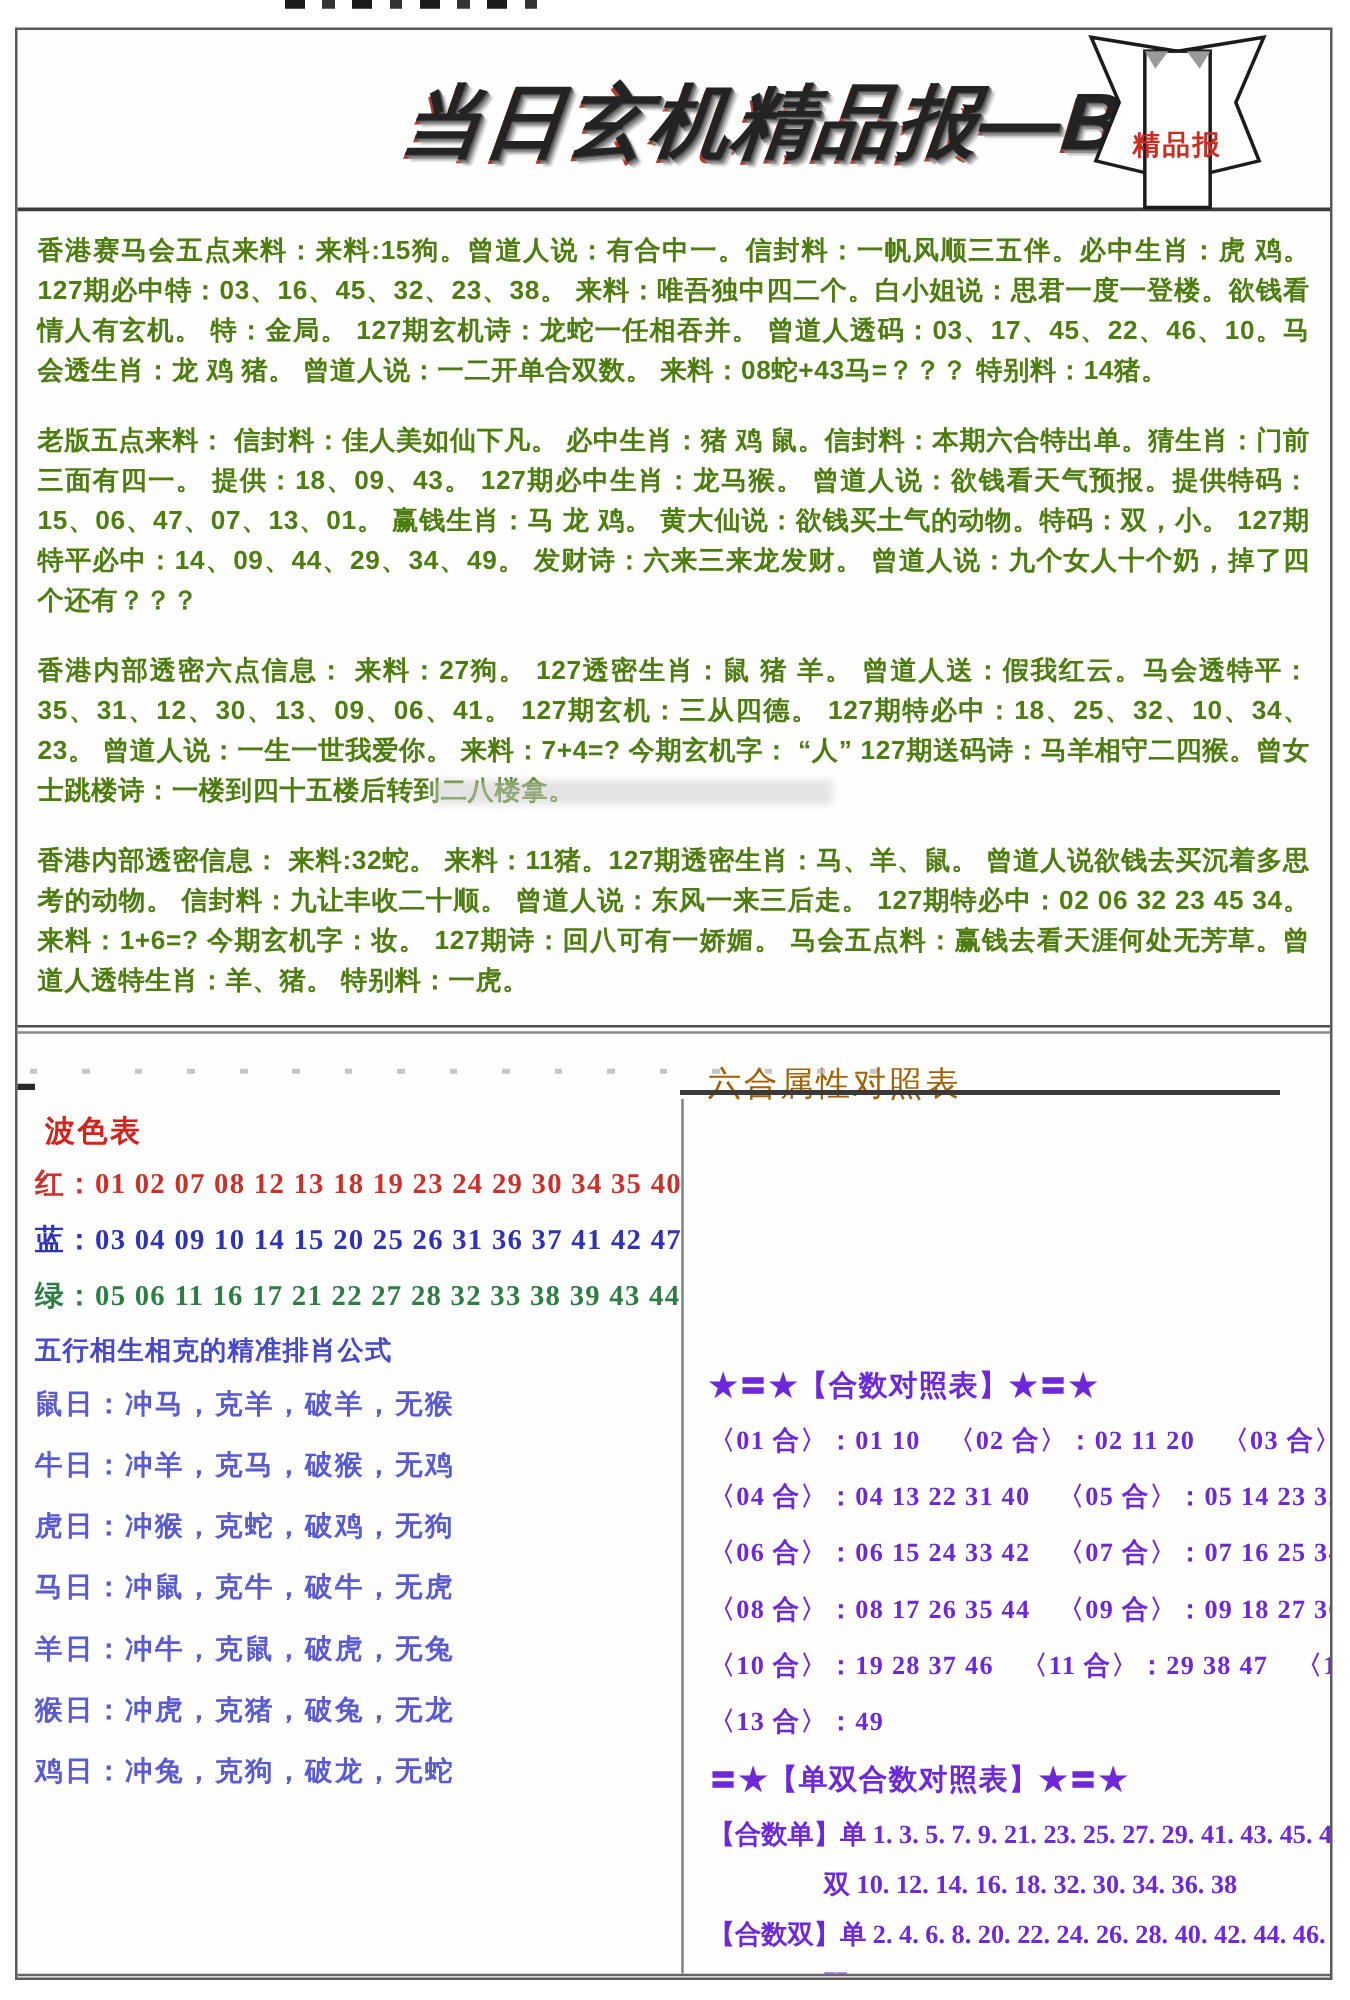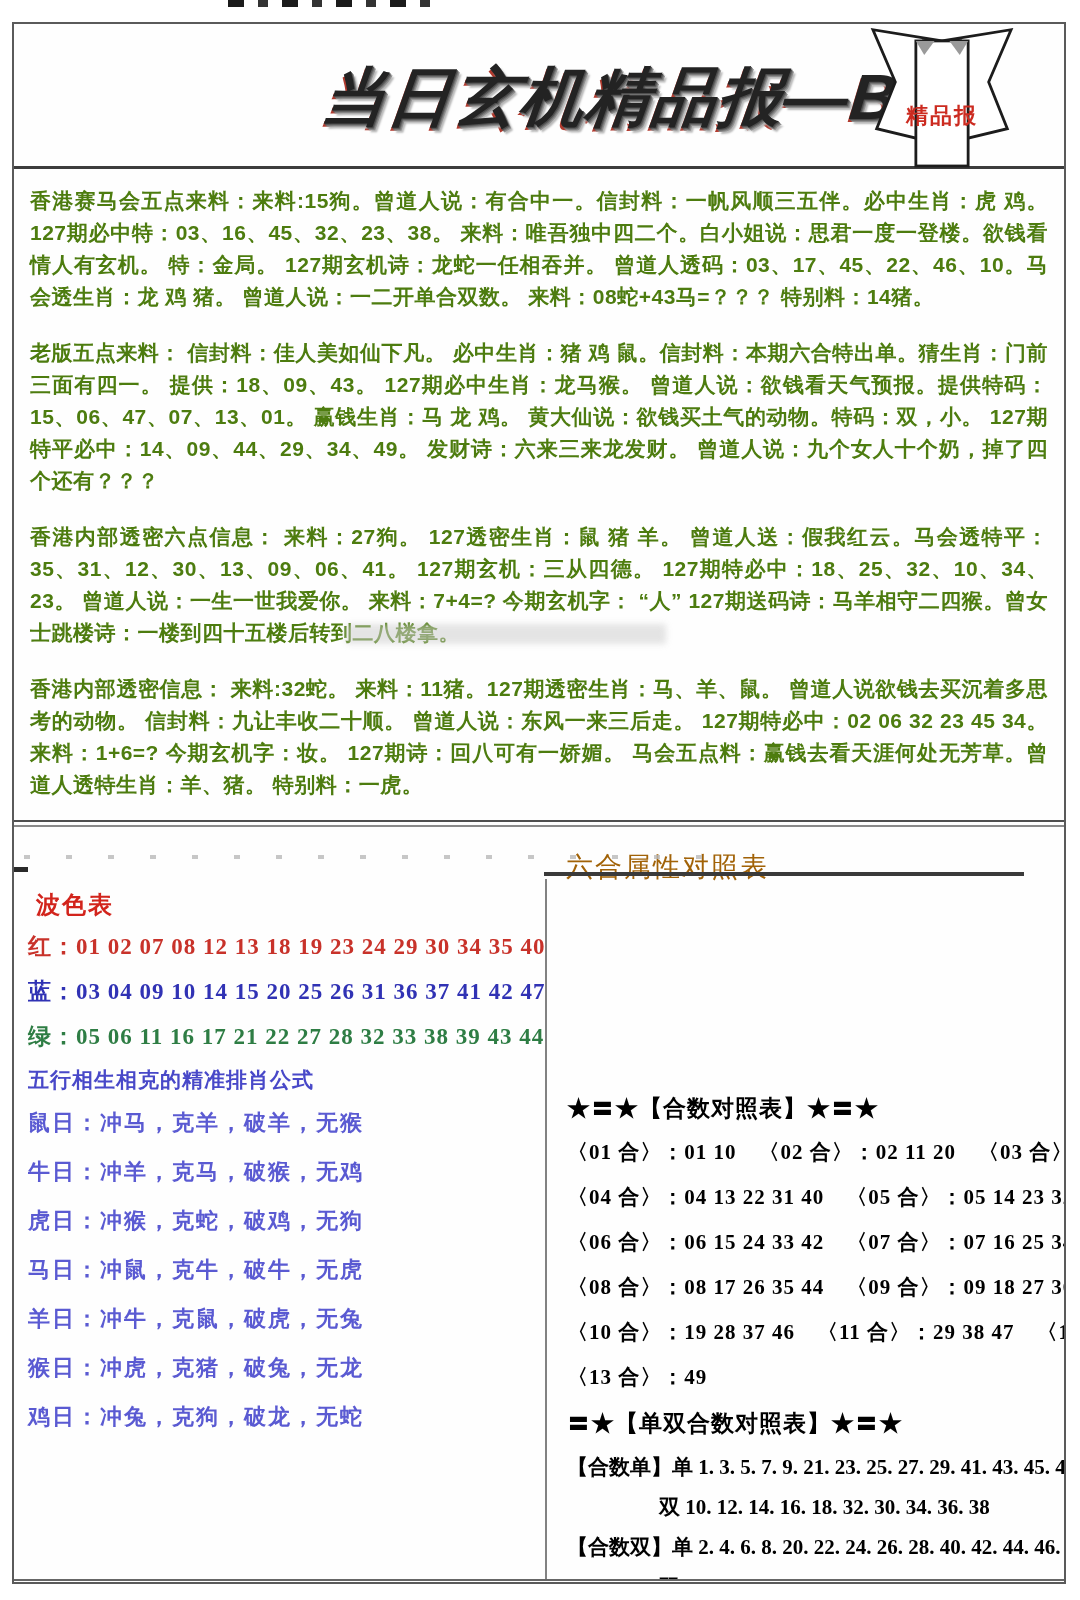--- a/index.html
+++ b/index.html
@@ -53,21 +53,21 @@
   }
   .section-underline{position:absolute;left:530px;top:45px;width:480px;height:4px;background:#3a3a3a;}
   .dots-smudge{
     position:absolute;left:10px;top:28px;width:690px;height:4px;opacity:.8;
     background:repeating-linear-gradient(90deg,#b9b9b9 0 6px,transparent 6px 42px);
   }
   .corner-tick{position:absolute;left:0;top:40px;width:14px;height:5px;background:#2a2a2a;}
   
   .columns{display:flex;height:702px;border-bottom:2px solid #666;box-sizing:border-box;overflow:hidden;}
   .col-left{width:533px;box-sizing:border-box;border-right:2px solid #828282;padding:8px 6px 0 14px;overflow:hidden;}
-  .col-right{flex:1;box-sizing:border-box;padding:214px 20px 0 20px;color:#000000;overflow:hidden;}
+  .col-right{flex:1;box-sizing:border-box;padding:214px 20px 0 20px;color:#6d28d9;overflow:hidden;}
 
   .wave-title{color:#d2241c;font-size:24px;font-weight:700;margin:2px 0 10px 8px;letter-spacing:2px;}
   .wave-row{font-family:"Liberation Serif",serif;font-weight:700;font-size:23px;margin-bottom:14px;letter-spacing:1px;white-space:nowrap;}
   .wave-red{color:#c8322a;}
   .wave-blue{color:#3032b4;}
   .wave-green{color:#2e7d44;}
 
   .zf-title{color:#4848c8;font-size:21px;font-weight:700;margin:8px 0 14px 0;letter-spacing:1px;}
   .zf-row{color:#5a5ad2;font-size:22px;font-weight:700;margin-bottom:19px;letter-spacing:2px;white-space:nowrap;font-family:Liberation Serif, serif;}
 

